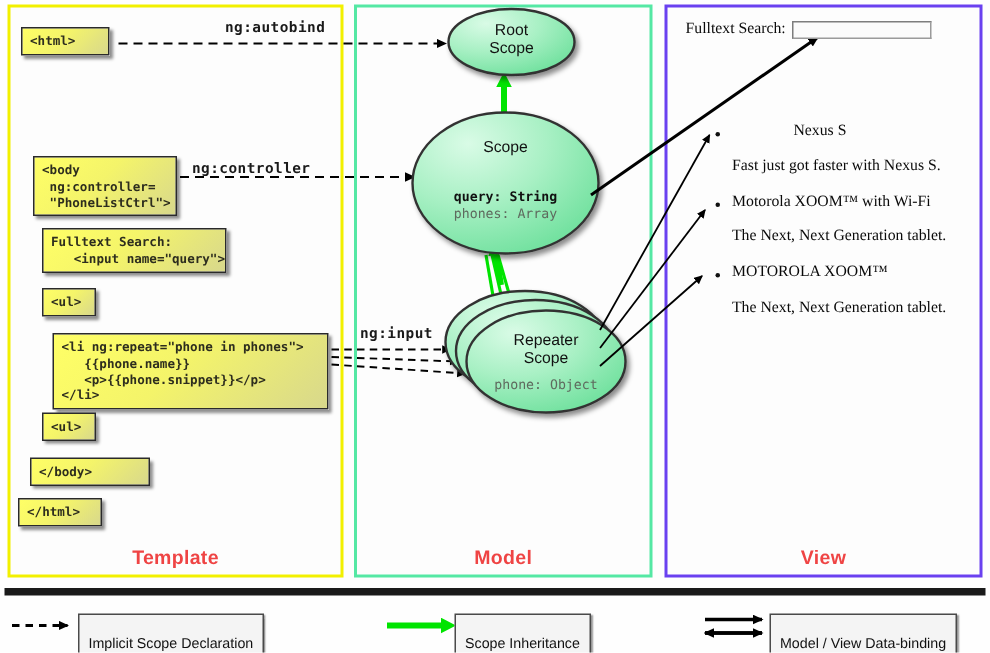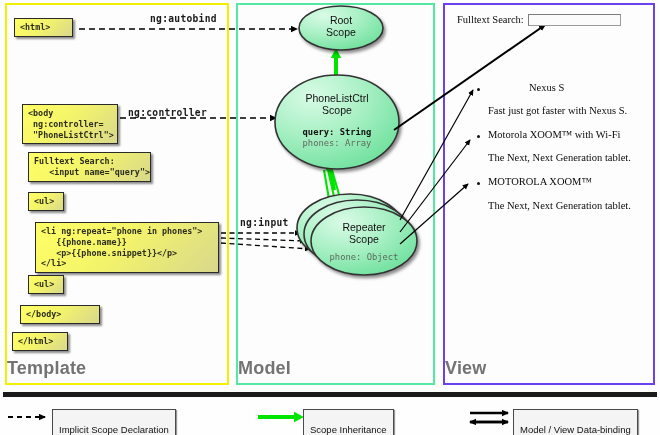--- a/index.html
+++ b/index.html
@@ -23,24 +23,24 @@
     border-width: 2px;
   }
   #panel-template { left: 5px;   top: 3px; width: 224px; height: 382px; border-color: #f2f000; }
   #panel-model    { left: 236px; top: 3px; width: 199px; height: 382px; border-color: #55e8a4; }
   #panel-view     { left: 443px; top: 3px; width: 212px; height: 382px; border-color: #6a41f0; }
 
   .panel-label {
     position: absolute;
     bottom: 4px;
     left: 0; right: 0;
-    text-align: left;
-    font-size: 18px;
+    text-align: center;
+    font-size: 13px;
     font-weight: 600;
-    color: #737373;
+    color: #ef4444;
     letter-spacing: .2px;
   }
 
   
   .codebox {
     position: absolute;
     background: linear-gradient(135deg, #ffff66 0%, #f4f46a 45%, #d8d88c 100%);
     border: 1px solid #2a2a2a;
     box-shadow: 2px 2px 2px rgba(0,0,0,.45);
     font-family: "DejaVu Sans Mono", monospace;
@@ -239,21 +239,20 @@
   <div class="arrow-label" style="left:150px; top:13px;">ng:autobind</div>
   <div class="arrow-label" style="left:128px; top:107px;text-align:center;">ng:controller</div>
   <div class="arrow-label" style="left:240px; top:217px;">ng:input</div>
 
   <div class="ell-label ell-title" style="left:301px; top:14px; width:80px;">
     <div>Root</div>
     <div>Scope</div>
   </div>
 
   <div class="ell-label ell-title" style="left:287px; top:92px; width:100px;">
-    <div>PhoneListCtrl</div>
     <div>Scope</div>
   </div>
   <div class="ell-label ell-prop" style="left:287px; top:127px; width:100px;">
     <div class="prop-strong">query: String</div>
     <div class="prop-dim">phones: Array</div>
   </div>
 
   <div class="ell-label ell-title" style="left:324px; top:221px; width:80px;">
     <div>Repeater</div>
     <div>Scope</div>

